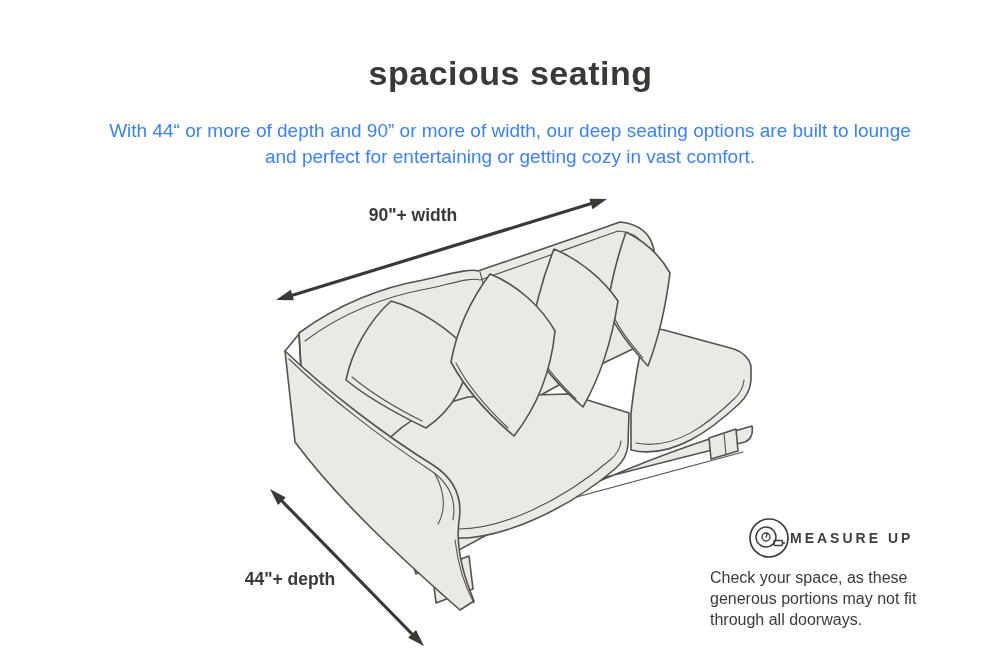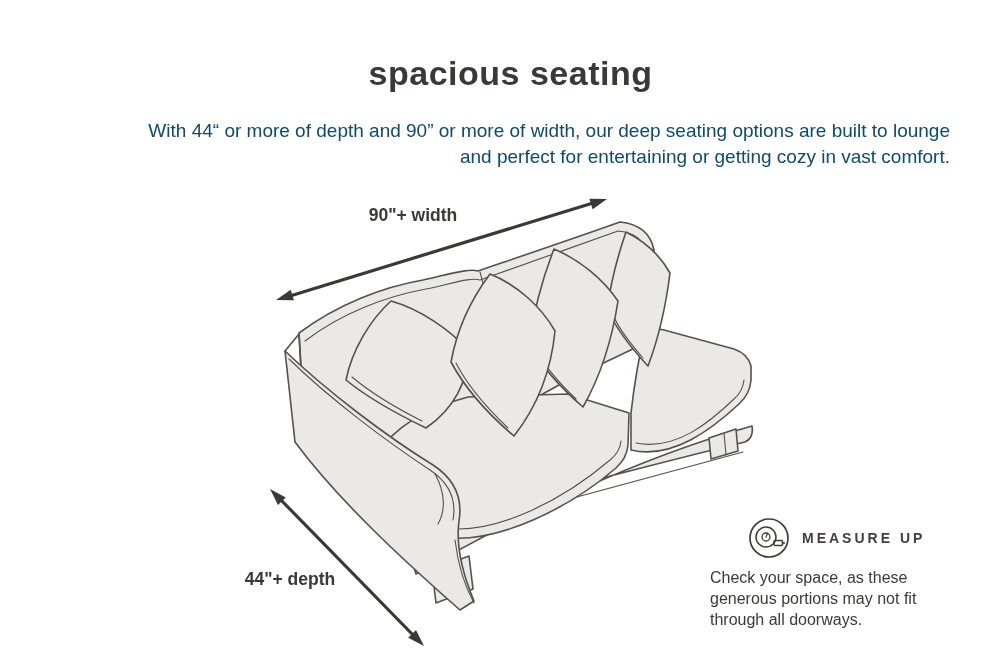--- a/index.html
+++ b/index.html
@@ -5,32 +5,32 @@
   html,body{margin:0;padding:0;background:#ffffff;}
   .canvas{
     position:relative;width:1005px;height:671px;background:#ffffff;overflow:hidden;
     font-family:"Liberation Sans","DejaVu Sans",sans-serif;color:#3a3936;margin-left:8px;
   }
   .page-title{
     position:absolute;left:0;top:54px;width:1005px;text-align:center;
     font-size:34px;font-weight:bold;letter-spacing:.5px;color:#3a3936;
   }
   .intro{
-    position:absolute;left:62px;top:118px;width:880px;text-align:right;
-    font-size:19px;line-height:26px;color:#0c4a6e;white-space:pre-line;
+    position:absolute;left:62px;top:118px;width:880px;text-align:center;
+    font-size:19px;line-height:26px;color:#3b82f6;white-space:pre-line;
   }
   .svg-layer{position:absolute;left:0;top:0;}
   .dim-label{
     position:absolute;font-size:17.5px;font-weight:bold;color:#3a3936;
     text-align:center;width:160px;
   }
   .dim-label.width{left:325px;top:205px;}
   .dim-label.depth{left:202px;top:569px;}
   .measure{position:absolute;right:43px;top:517px;width:260px;}
-  .measure-head{display:flex;align-items:center;justify-content:flex-start;gap:12px;margin-left:38px;}
+  .measure-head{display:flex;align-items:center;justify-content:flex-start;margin-left:38px;}
   .measure-title{
     font-size:14px;font-weight:bold;letter-spacing:3px;color:#413f3b;white-space:nowrap;
   }
   .measure-note{
     margin-top:8px;font-size:16px;line-height:21px;color:#3b3a37;
     white-space:pre-line;
   }
 </style>
 </head>
 <body>

